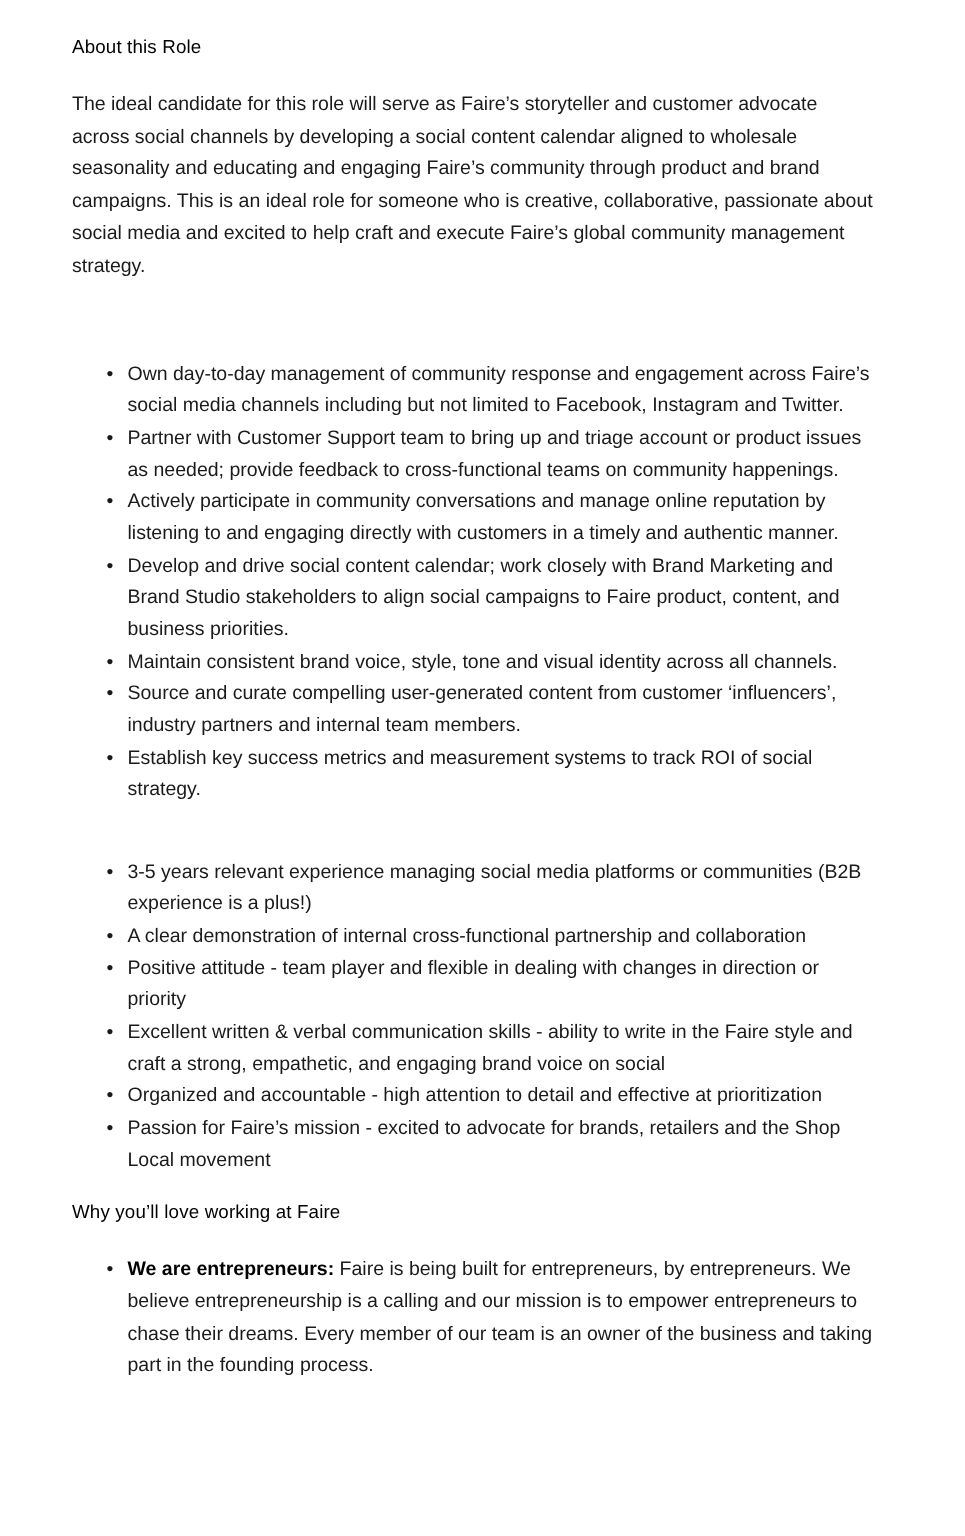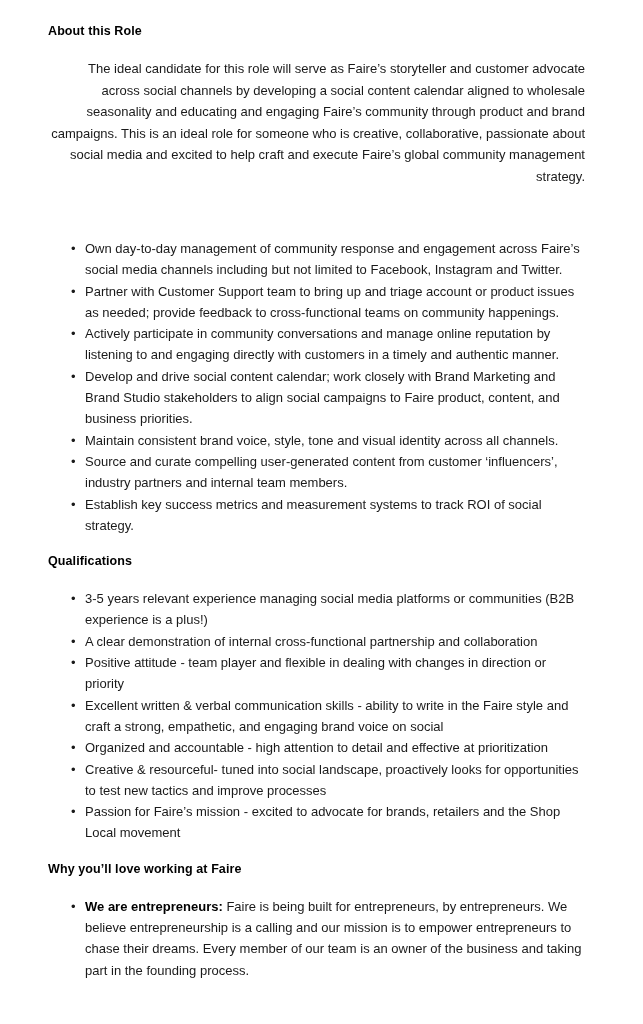--- a/index.html
+++ b/index.html
@@ -15,32 +15,31 @@
     color: #1a1a1a;
     -webkit-font-smoothing: antialiased;
   }
   .page {
     padding: 22px 58px 0 48px;
     box-sizing: border-box;
     width: 643px;
   }
   .section-heading {
     font-size: 12.5px;
-    font-weight: bold;
+    font-weight: normal;
     line-height: 18px;
     color: #000000;
     margin: 0;
     letter-spacing: 0.1px;
   }
   .para {
     font-size: 13px;
     line-height: 21.5px;
     margin: 0;
     color: #1a1a1a;
-    text-align: right;
   }
   .gap-after-heading { height: 18px; }
   .gap-section { height: 33px; }
   .gap-section-small { height: 16px; }
   ul.bullets {
     margin: 0;
     padding: 0 0 0 37px;
     list-style: none;
   }
   ul.bullets > li {
@@ -84,29 +83,27 @@
       <li>Develop and drive social content calendar; work closely with Brand Marketing and Brand Studio stakeholders to align social campaigns to Faire product, content, and business priorities.</li>
       <li>Maintain consistent brand voice, style, tone and visual identity across all channels.</li>
       <li>Source and curate compelling user-generated content from customer ‘influencers’,  industry partners and internal team members.</li>
       <li>Establish key success metrics and measurement systems to track ROI of social strategy.</li>
     </ul>
   </div>
 
   <div class="gap-section-small"></div>
 
   <div>
-    <div class="section-heading">Qualifications</div>
     <div class="gap-after-heading"></div>
     <ul class="bullets">
       <li>3-5 years relevant experience managing social media platforms or communities (B2B experience is a plus!)</li>
       <li>A clear demonstration of internal cross-functional partnership and collaboration</li>
       <li>Positive attitude - team player and flexible in dealing with changes in direction or priority</li>
       <li>Excellent written &amp; verbal communication skills - ability to write in the Faire style and craft a strong, empathetic, and engaging brand voice on social</li>
       <li>Organized and accountable - high attention to detail and effective at prioritization</li>
-      <li>Creative &amp; resourceful- tuned into social landscape, proactively looks for opportunities to test new tactics and improve processes</li>
       <li>Passion for Faire’s mission - excited to advocate for brands, retailers and the Shop Local movement</li>
     </ul>
   </div>
 
   <div class="gap-section-small"></div>
 
   <div>
     <div class="section-heading">Why you’ll love working at Faire</div>
     <div class="gap-after-heading"></div>
     <ul class="bullets values">

